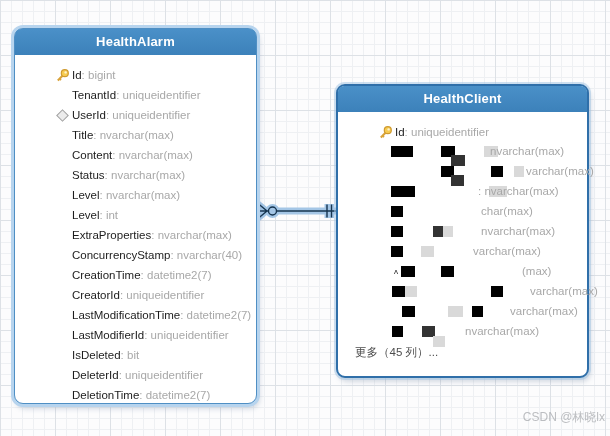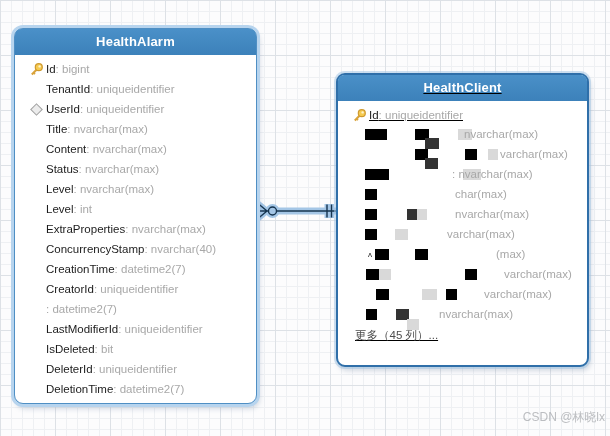--- a/index.html
+++ b/index.html
@@ -11,31 +11,31 @@
       linear-gradient(to right,#dde1e6 1px,transparent 1px),
       linear-gradient(to bottom,#dde1e6 1px,transparent 1px),
       linear-gradient(to right,#eef0f3 1px,transparent 1px),
       linear-gradient(to bottom,#eef0f3 1px,transparent 1px);
     background-size:55px 55px,55px 55px,11px 11px,11px 11px;
   }
   .etable{position:absolute;background:#ffffff;border-radius:9px;}
   #t0{left:14px;top:28px;width:241px;height:374px;
       border:1.5px solid #4f8fc4;
       box-shadow:0 0 0 3px #b7d4ee, 2px 4px 5px 1px rgba(120,140,165,.30);}
-  #t1{left:336px;top:73px;width:249px;height:290px;
+  #t1{left:336px;top:84px;width:249px;height:290px;
       border:2.5px solid #2f6fa9;
-      box-shadow:0 0 0 2px rgba(165,198,228,.55), 2px 4px 5px rgba(120,140,165,.30);text-decoration:underline;}
+      box-shadow:0 0 0 2px rgba(165,198,228,.55), 2px 4px 5px rgba(120,140,165,.30);}
   .ehead{
     height:26px;line-height:26px;text-align:center;
     background:linear-gradient(#4a90c8,#3c81ba);
     color:#fff;font-size:13px;font-weight:bold;
     border-radius:6px 6px 0 0;letter-spacing:.2px;
     cursor:move;
   }
-  .ebody{position:relative;padding-top:4px;}
+  .ebody{position:relative;padding-top:10px;margin-left:26px;}
   .row{position:relative;height:20px;display:flex;align-items:center;
        padding-left:11px;font-size:11.5px;white-space:nowrap;}
   .icon-cell{flex:0 0 20px;width:20px;display:flex;align-items:center;justify-content:center;}
   .cname{color:#1c1c1c;}
   .ctype{color:#a8a8a8;}
   .diamond{display:inline-block;width:7px;height:7px;background:#ececec;
            border:1px solid #a2a2a2;transform:rotate(45deg);}
   .box{position:absolute;height:11px;top:4px;}
   .box.b{background:#000;}
   .box.d{background:#333;}
@@ -133,20 +133,21 @@
           <span class="cname">CreationTime</span>
           <span class="ctype">: datetime2(7)</span>
         </div>
         <div class="row">
           <span class="icon-cell"></span>
           <span class="cname">CreatorId</span>
           <span class="ctype">: uniqueidentifier</span>
         </div>
         <div class="row">
           <span class="icon-cell"></span>
+          <span class="cname">LastModificationTime</span>
           <span class="ctype">: datetime2(7)</span>
         </div>
         <div class="row">
           <span class="icon-cell"></span>
           <span class="cname">LastModifierId</span>
           <span class="ctype">: uniqueidentifier</span>
         </div>
         <div class="row">
           <span class="icon-cell"></span>
           <span class="cname">IsDeleted</span>

